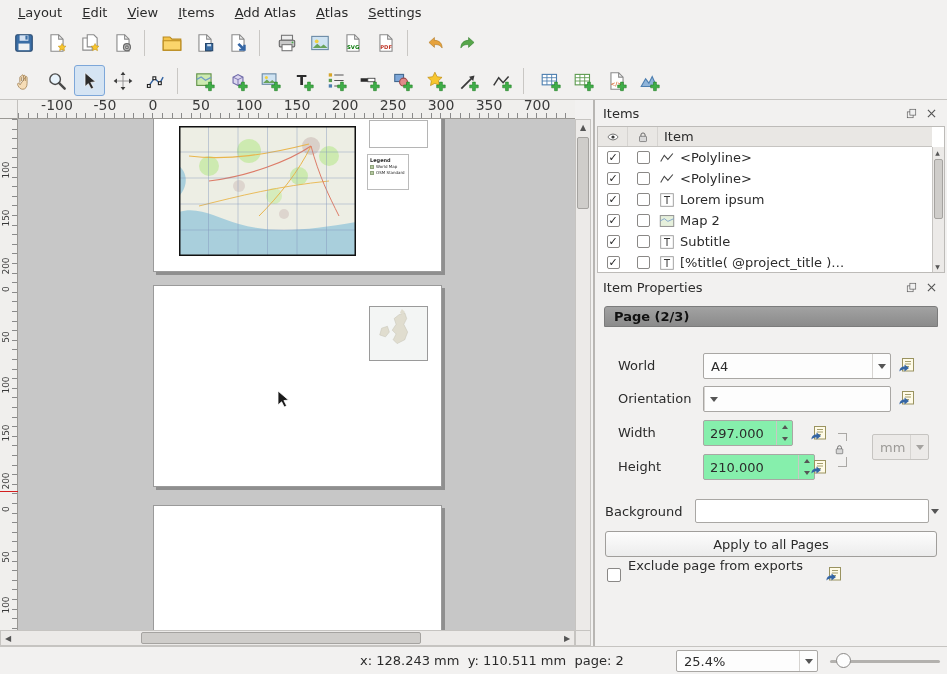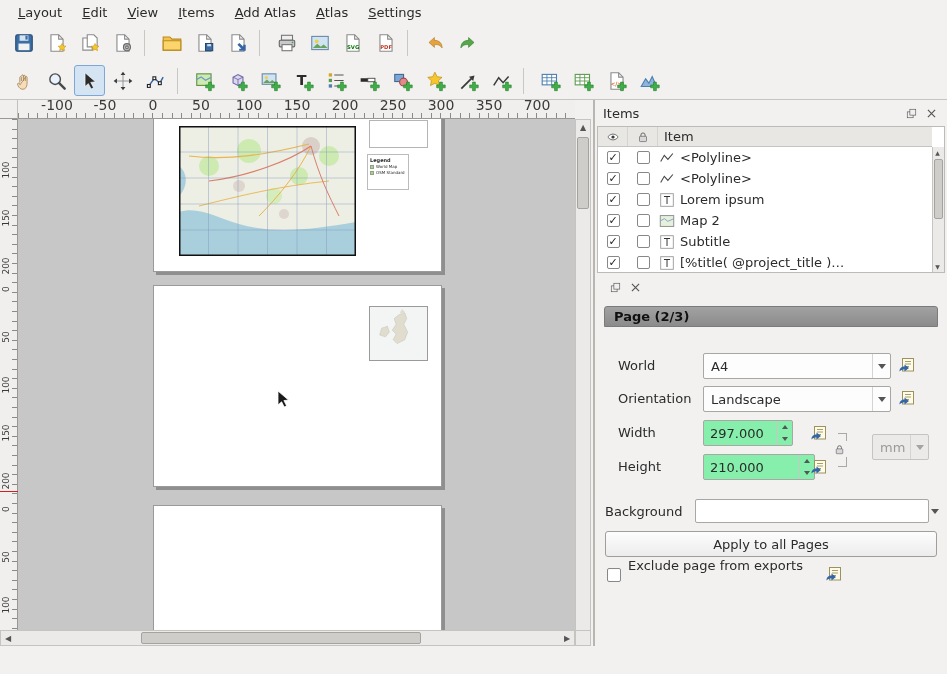--- a/index.html
+++ b/index.html
@@ -667,20 +667,21 @@
           </div>
         </div>
       <div id="items-scroll">
         <span class="sarrow" style="top:0;left:-1px;width:11px;height:11px;font-size:6px;">▲</span>
         <div id="items-thumb" class="thumb"></div>
         <span class="sarrow" style="bottom:0;left:-1px;width:11px;height:11px;font-size:6px;">▼</span>
       </div>
     </div>
 
     <div id="props-title" class="ptitle">
+      <span class="txt">Item Properties</span>
       <span class="pbtn">
           <span>
             <svg viewBox="0 0 20 20" width="13" height="13">
               <rect x="3.5" y="7.5" width="9" height="9" fill="none" stroke="#555"></rect>
               <rect x="7.5" y="3.5" width="9" height="9" fill="#f0f0f0" stroke="#555"></rect>
             </svg>
           </span>
         </span>
       <span class="pbtn">
           <span>
@@ -704,21 +705,20 @@
           <svg viewBox="0 0 20 20" width="20" height="20">
             <rect x="5.5" y="3.5" width="11" height="12.5" fill="#fffbe8" stroke="#9a9360"></rect>
             <path d="M8 6.5h6M8 9h6M8 11.5h4" stroke="#9a9360" stroke-width="0.9"></path>
             <path d="M2.5 16.5c0-3.5 2-5 5-5v-2l4.5 3.5-4.5 3.5v-2c-2.2 0-3.6.6-5 2z" fill="#3465a4"></path>
           </svg>
         </span>
       </span>
 
     <span class="plabel" style="left:23px;top:291px;">Orientation</span>
     <div class="combo" style="left:108px;top:286px;width:188px;">
-      <span class="val">Landscape</span>
       <span class="arrowbox">
           <span class="caret"></span>
         </span>
     </div>
     <span class="ddbtn" style="left:300px;top:286px;">
         <span>
           <svg viewBox="0 0 20 20" width="20" height="20">
             <rect x="5.5" y="3.5" width="11" height="12.5" fill="#fffbe8" stroke="#9a9360"></rect>
             <path d="M8 6.5h6M8 9h6M8 11.5h4" stroke="#9a9360" stroke-width="0.9"></path>
             <path d="M2.5 16.5c0-3.5 2-5 5-5v-2l4.5 3.5-4.5 3.5v-2c-2.2 0-3.6.6-5 2z" fill="#3465a4"></path>
@@ -802,14 +802,25 @@
         <span>
           <svg viewBox="0 0 20 20" width="20" height="20">
             <rect x="5.5" y="3.5" width="11" height="12.5" fill="#fffbe8" stroke="#9a9360"></rect>
             <path d="M8 6.5h6M8 9h6M8 11.5h4" stroke="#9a9360" stroke-width="0.9"></path>
             <path d="M2.5 16.5c0-3.5 2-5 5-5v-2l4.5 3.5-4.5 3.5v-2c-2.2 0-3.6.6-5 2z" fill="#3465a4"></path>
           </svg>
         </span>
       </span>
   </div>
 
+  <div id="statusbar">
+    <span id="coords">x: 128.243 mm  y: 110.511 mm  page: 2</span>
+    <div id="zoom-combo" class="combo" style="position:absolute;">
+      <span class="val">25.4%</span>
+      <span class="arrowbox">
+          <span class="caret"></span>
+        </span>
+    </div>
+    <div id="zoom-slider"></div>
+    <div id="zoom-handle"></div>
+  </div>
 
 </div>
 
 </body></html>

